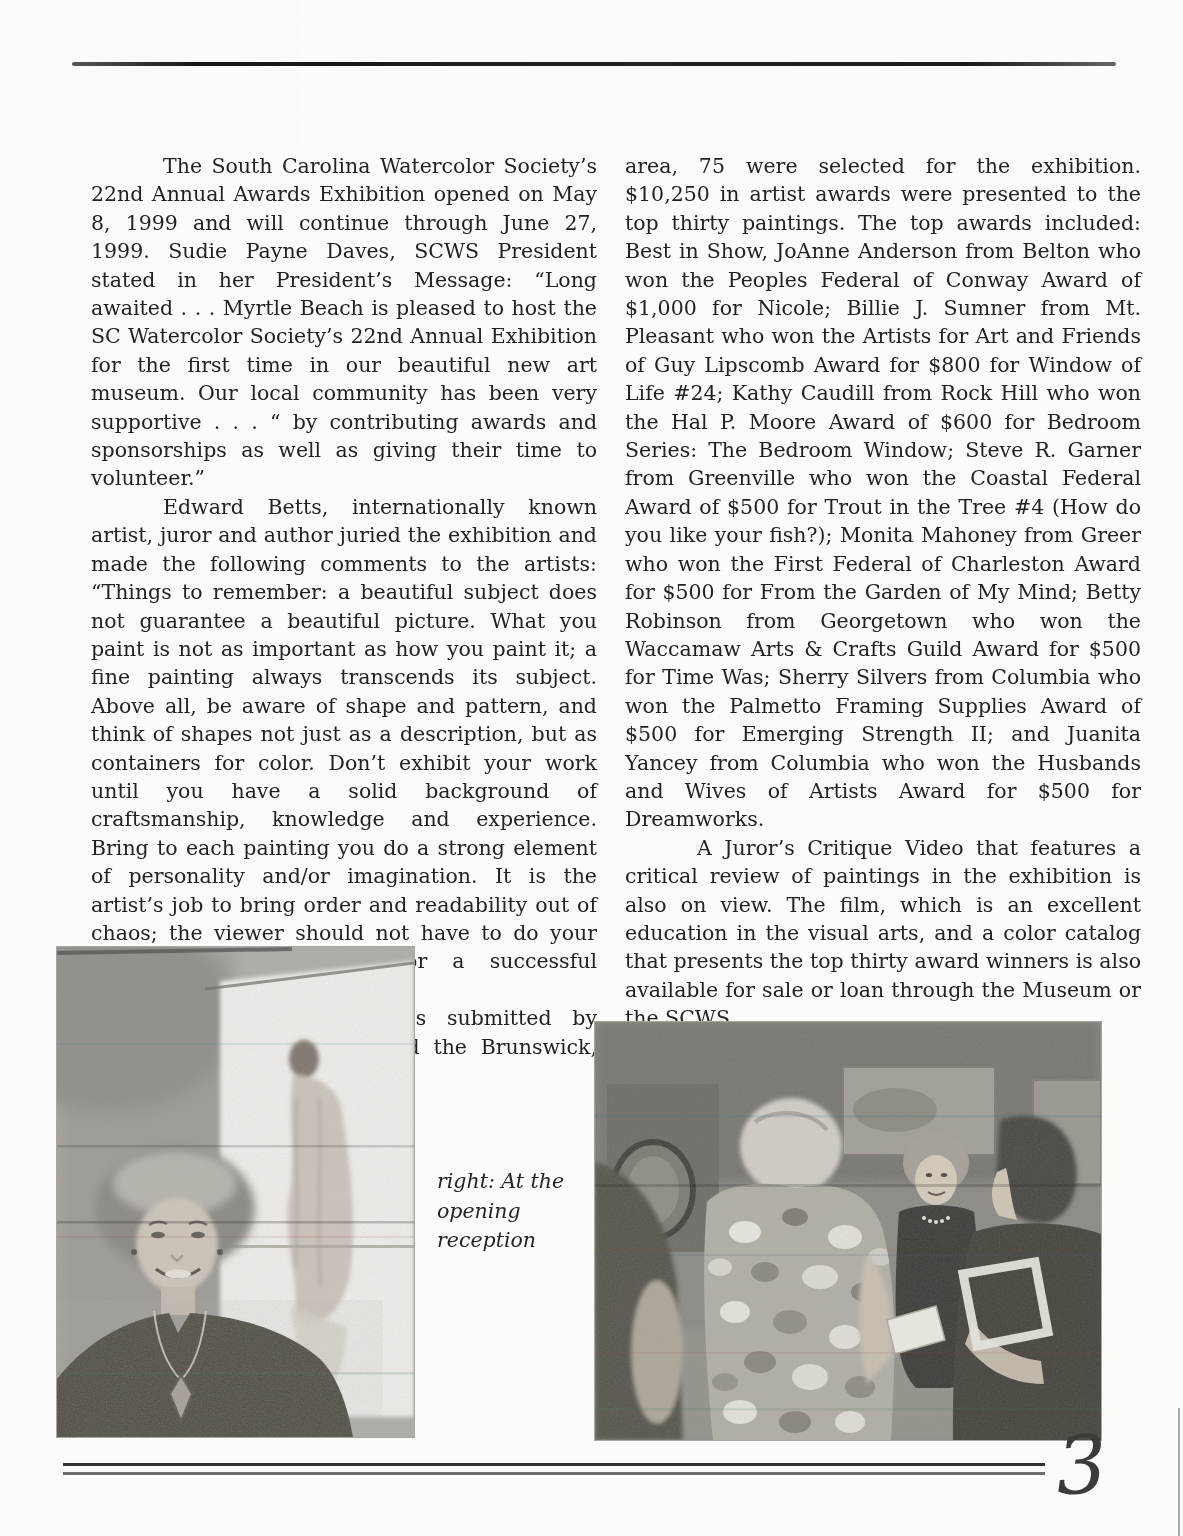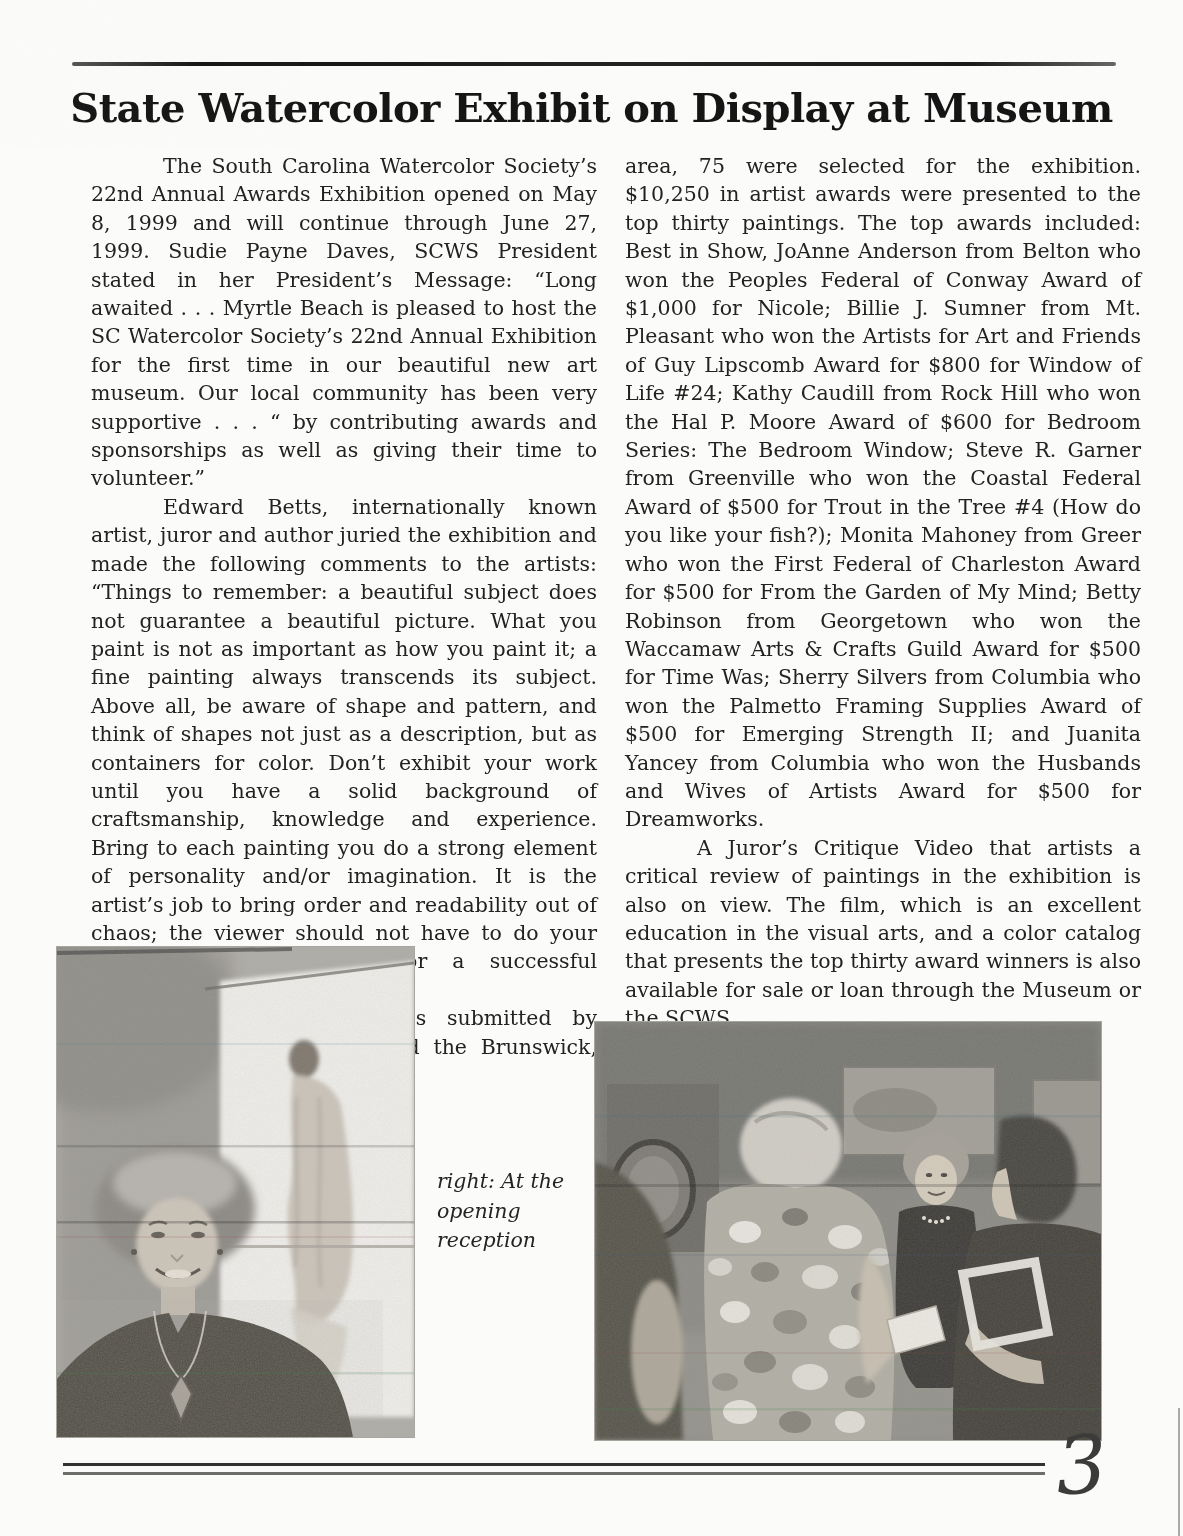--- a/index.html
+++ b/index.html
@@ -73,31 +73,30 @@
     position: absolute; inset: 0; pointer-events: none; opacity: .5;
   }
 </style>
 </head>
 <body>
 
 <div class="page">
 
   <div class="top-rule"></div>
 
-  <h1 class="title">State Watercolor Exhibit on Display at Museum</h1>
 
   <div class="col col-left">
     <p class="para indent"><span>The South Carolina Watercolor Society’s 22nd Annual Awards Exhibition opened on May 8, 1999 and will continue through June 27, 1999. Sudie Payne Daves, SCWS President stated in her President’s Message: “Long awaited . . . Myrtle Beach is pleased to host the SC Watercolor Society’s 22nd Annual Exhibition for the first time in our beautiful new art museum. Our local community has been very supportive . . . “ by contributing awards and sponsorships as well as giving their time to volunteer.”</span></p>
     <p class="para indent"><span>Edward Betts, internationally known artist, juror and author juried the exhibition and made the following comments to the artists: “Things to remember: a beautiful subject does not guarantee a beautiful picture. What you paint is not as important as how you paint it; a fine painting always transcends its subject. Above all, be aware of shape and pattern, and think of shapes not just as a description, but as containers for color. Don’t exhibit your work until you have a solid background of craftsmanship, knowledge and experience. Bring to each painting you do a strong element of personality and/or imagination. It is the artist’s job to bring order and readability out of chaos; the viewer should not have to do your work. My best wishes for a successful exhibition.”</span></p>
     <p class="para indent"><span>From the 200 entries submitted by artists in South Carolina and the Brunswick, North Carolina</span></p>
   </div>
 
   <div class="col col-right">
     <p class="para"><span>area, 75 were selected for the exhibition. $10,250 in artist awards were presented to the top thirty paintings. The top awards included: Best in Show, JoAnne Anderson from Belton who won the Peoples Federal of Conway Award of $1,000 for </span><span class="italic">Nicole</span><span>; Billie J. Sumner from Mt. Pleasant who won the Artists for Art and Friends of Guy Lipscomb Award for $800 for </span><span class="italic">Window of Life #24</span><span>; Kathy Caudill from Rock Hill who won the Hal P. Moore Award of $600 for </span><span class="italic">Bedroom Series: The Bedroom Window</span><span>; Steve R. Garner from Greenville who won the Coastal Federal Award of $500 for </span><span class="italic">Trout in the Tree #4 (How do you like your fish?)</span><span>; Monita Mahoney from Greer who won the First Federal of Charleston Award for $500 for </span><span class="italic">From the Garden of My Mind</span><span>; Betty Robinson from Georgetown who won the Waccamaw Arts &amp; Crafts Guild Award for $500 for </span><span class="italic">Time Was</span><span>; Sherry Silvers from Columbia who won the Palmetto Framing Supplies Award of $500 for </span><span class="italic">Emerging Strength II</span><span>; and Juanita Yancey from Columbia who won the Husbands and Wives of Artists Award for $500 for </span><span class="italic">Dreamworks</span><span>.</span></p>
-    <p class="para indent"><span>A Juror’s Critique Video that artists a critical review of paintings in the exhibition is also on view. The film, which is an excellent education in the visual arts, and a color catalog that presents the top thirty award winners is also available for sale or loan through the Museum or the SCWS.</span></p>
+    <p class="para indent"><span>A Juror’s Critique Video that features a critical review of paintings in the exhibition is also on view. The film, which is an excellent education in the visual arts, and a color catalog that presents the top thirty award winners is also available for sale or loan through the Museum or the SCWS.</span></p>
   </div>
 
   <figure class="photo photo-left" style="margin:0" aria-label="JoAnne Anderson beside her Best in Show watercolor Nicole">
     <svg viewBox="0 0 357 490" preserveAspectRatio="none" aria-hidden="true">
       <defs>
         <filter id="gL">
             <feTurbulence type="fractalNoise" baseFrequency="0.75" numOctaves="2" stitchTiles="stitch" result="t"></feTurbulence>
           <feColorMatrix in="t" type="matrix" values="0 0 0 0 0.45  0 0 0 0 0.44  0 0 0 0 0.42  0 0 0 0.55 0"></feColorMatrix>
           </filter>
         <filter id="bL2">

